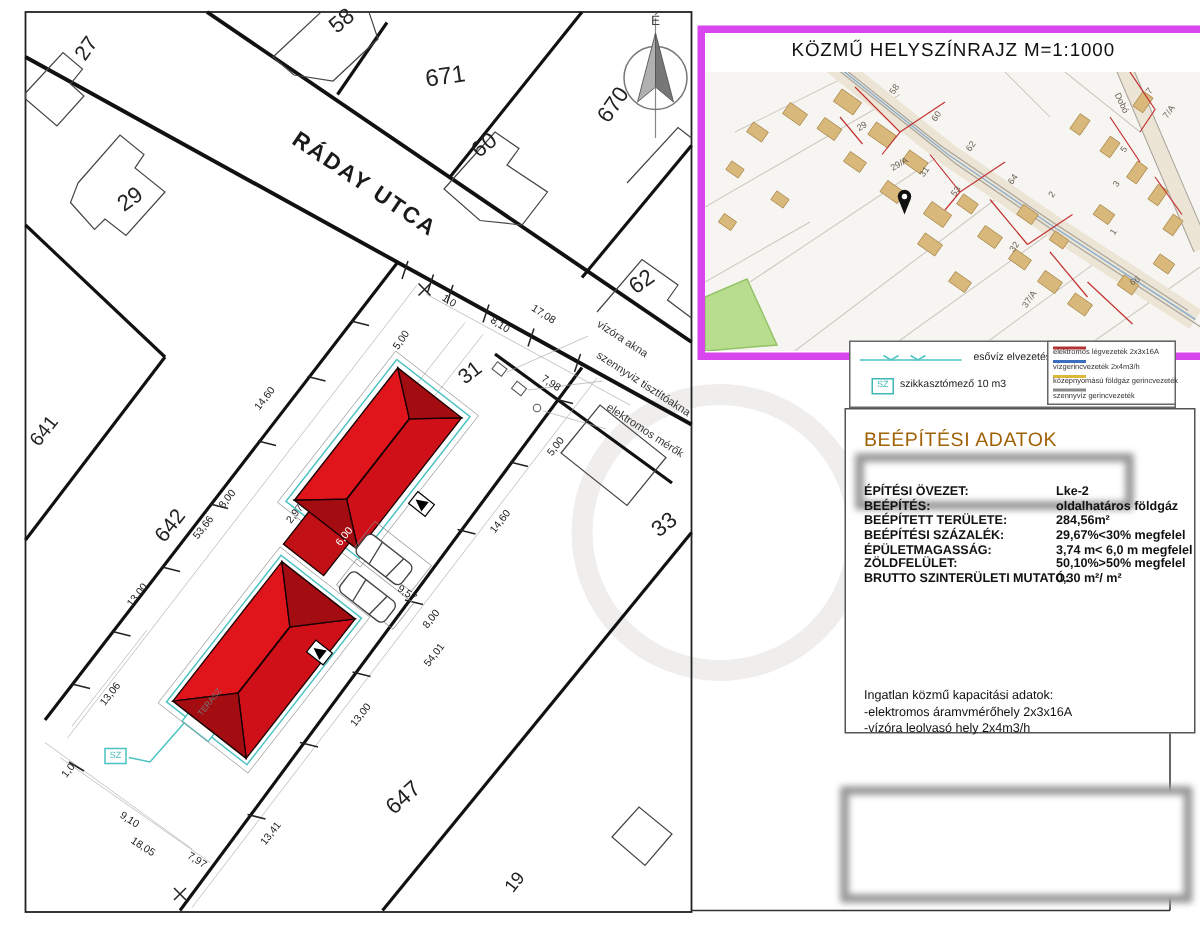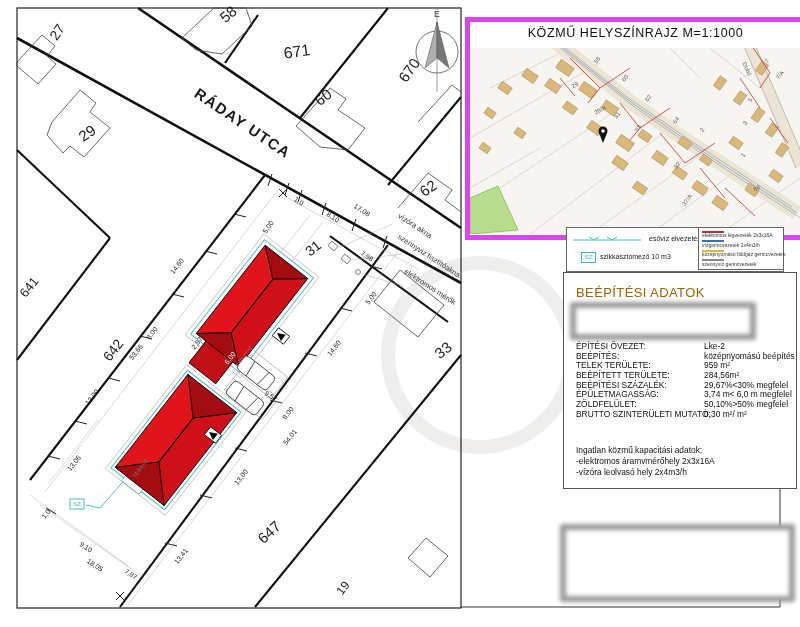--- a/index.html
+++ b/index.html
@@ -24,24 +24,24 @@
   .urow{margin-top:1.5px;}
   .uswatch{width:22px;height:2px;margin-bottom:.5px;}
   .ulabel{font-size:5px;color:#333;display:block;line-height:1.1;white-space:nowrap;}
   .legend-left-label{position:absolute;font-size:7px;color:#222;white-space:nowrap;}
   .szbox{position:absolute;border:1px solid #3fb7b7;color:#3fb7b7;font-size:6px;
          text-align:center;line-height:9px;background:#fff;}
   
   #data-box{left:563px;top:272px;width:232px;height:215px;border:1px solid #555;}
   #data-title{position:absolute;left:12px;top:12px;font-size:13px;letter-spacing:.4px;color:#a16207;}
   .redact{position:absolute;background:#fff;border:6px solid #9a9a9a;filter:blur(2px);border-radius:2px;}
-  #rows{position:absolute;left:12px;top:68px;right:4px;}
+  #rows{position:absolute;left:12px;top:49px;right:4px;font-weight:bold;}
   .prow{position:relative;height:9.7px;font-size:8.4px;color:#111;}
   .prow .v{position:absolute;left:128px;top:0;white-space:nowrap;}
-  #capacity{position:absolute;left:12px;top:172px;font-size:8.4px;line-height:11px;color:#111;}
+  #capacity{position:absolute;left:12px;top:185px;font-size:8.4px;line-height:11px;color:#111;}
 </style>
 </head>
 <body>
 
 <div id="page">
 
   <svg width="800" height="627" viewBox="0 0 800 627">
 
     <circle cx="480" cy="355" r="92" fill="none" stroke="#efeeec" stroke-width="14"></circle>
 
@@ -437,22 +437,21 @@
         <span class="ulabel">szennyvíz gerincvezeték</span>
       </div>
     </div>
   </div>
 
   <div class="box" id="data-box">
     <div id="data-title">BEÉPÍTÉSI ADATOK</div>
     <div class="redact" style="left:6px;top:29px;width:174px;height:26px;"></div>
     <div id="rows">
       <div class="prow"><span>ÉPÍTÉSI ÖVEZET:</span><span class="v">Lke-2</span></div>
-      <div class="prow"><span>BEÉPÍTÉS:</span><span class="v">középnyomású beépítés</span></div>
-      <div class="prow"><span>TELEK TERÜLETE:</span><span class="v">959 m²</span></div>
+      <div class="prow"><span>BEÉPÍTÉS:</span><span class="v">oldalhatáros földgáz</span></div>
       <div class="prow"><span>BEÉPÍTETT TERÜLETE:</span><span class="v">284,56m²</span></div>
       <div class="prow"><span>BEÉPÍTÉSI SZÁZALÉK:</span><span class="v">29,67%&lt;30% megfelel</span></div>
       <div class="prow"><span>ÉPÜLETMAGASSÁG:</span><span class="v">3,74 m&lt; 6,0 m megfelel</span></div>
       <div class="prow"><span>ZÖLDFELÜLET:</span><span class="v">50,10%&gt;50% megfelel</span></div>
       <div class="prow"><span>BRUTTO SZINTERÜLETI MUTATÓ:</span><span class="v">0,30 m²/ m²</span></div>
     </div>
     <div id="capacity">
       <div>Ingatlan közmű kapacitási adatok:</div>
       <div>-elektromos áramvmérőhely 2x3x16A</div>
       <div>-vízóra leolvasó hely 2x4m3/h</div>

